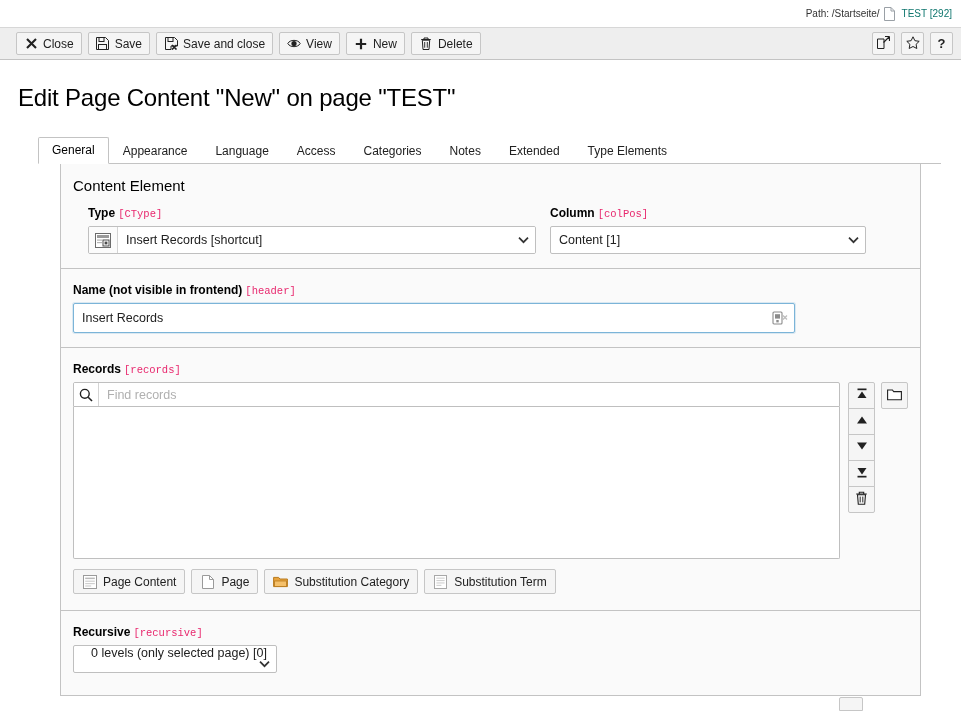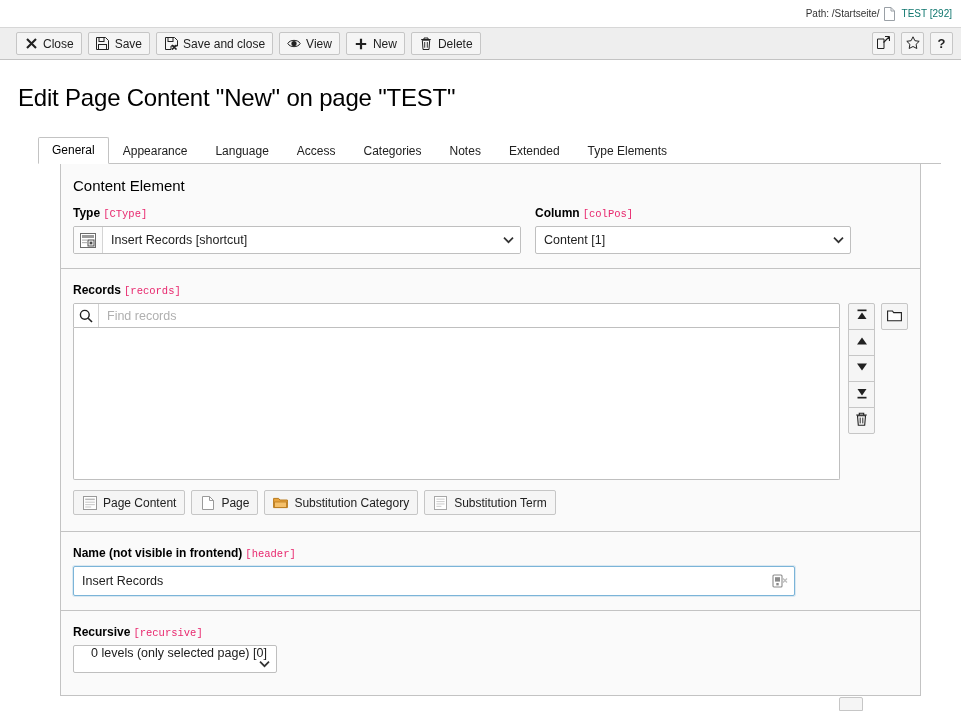--- a/index.html
+++ b/index.html
@@ -155,21 +155,21 @@
   }
   .fkey {
     font-family: "Liberation Mono", monospace;
     font-weight: normal;
     font-size: 10.5px;
     color: #e8286e;
     margin-left: 3px;
   }
 
   .row2 { display: flex; gap: 0; }
-  .col-type { width: 462px; padding-right: 14px; }
+  .col-type { width: 462px; padding-right: 14px; margin-left: 15px; }
   .col-colpos { width: 316px; }
 
   
   .selwrap {
     display: flex;
     height: 28px;
     border: 1px solid #bfbfbf;
     background: #fff;
     border-radius: 2px;
     overflow: hidden;
@@ -503,20 +503,37 @@
             <span class="caret">
               <svg width="11" height="8" viewBox="0 0 11 8">
                   <path d="M1 1.6 L5.5 6.2 L10 1.6" fill="none" stroke="#333" stroke-width="1.7"></path>
                 </svg>
             </span>
           </div>
         </div>
       </div>
     </div>
 
+    <div class="fieldgroup" style="padding-top:14px;">
+      <span class="flabel">
+        <span>Name (not visible in frontend)</span><span class="fkey">[header]</span>
+      </span>
+      <div class="textfield">
+        <span class="val">Insert Records</span>
+        <span class="reset-ic">
+          <svg width="16" height="15" viewBox="0 0 16 15">
+            <rect x="1" y="1" width="9" height="12" rx="1" fill="#fff" stroke="#8b8b8b" stroke-width="1.1"></rect>
+            <rect x="3" y="3.2" width="5" height="4.4" fill="#8b8b8b"></rect>
+            <rect x="4.3" y="9" width="2.4" height="2.4" fill="#8b8b8b"></rect>
+            <path d="M11 4.5 L15 8.5 M15 4.5 L11 8.5" stroke="#bdbdbd" stroke-width="1.3"></path>
+          </svg>
+        </span>
+      </div>
+    </div>
+
     <div class="fieldgroup" style="padding-top:14px;padding-bottom:16px;">
       <span class="flabel">
         <span>Records</span><span class="fkey">[records]</span>
       </span>
 
       <div class="rec-area">
         <div class="rec-left">
           <div class="searchbox">
             <div class="search-ic">
               <svg width="14" height="14" viewBox="0 0 14 14">
@@ -624,37 +641,20 @@
               <rect x="2.4" y="5" width="8.2" height="1.1" fill="#d0d0d0"></rect>
               <rect x="2.4" y="7.4" width="8.2" height="1.1" fill="#d0d0d0"></rect>
               <rect x="2.4" y="9.8" width="5" height="1.1" fill="#d0d0d0"></rect>
             </svg>
           </span>
           <span>Substitution Term</span>
         </div>
       </div>
     </div>
 
-    <div class="fieldgroup" style="padding-top:14px;">
-      <span class="flabel">
-        <span>Name (not visible in frontend)</span><span class="fkey">[header]</span>
-      </span>
-      <div class="textfield">
-        <span class="val">Insert Records</span>
-        <span class="reset-ic">
-          <svg width="16" height="15" viewBox="0 0 16 15">
-            <rect x="1" y="1" width="9" height="12" rx="1" fill="#fff" stroke="#8b8b8b" stroke-width="1.1"></rect>
-            <rect x="3" y="3.2" width="5" height="4.4" fill="#8b8b8b"></rect>
-            <rect x="4.3" y="9" width="2.4" height="2.4" fill="#8b8b8b"></rect>
-            <path d="M11 4.5 L15 8.5 M15 4.5 L11 8.5" stroke="#bdbdbd" stroke-width="1.3"></path>
-          </svg>
-        </span>
-      </div>
-    </div>
-
     <div class="fieldgroup last" style="padding-top:14px;padding-bottom:22px;border-bottom:none;">
       <span class="flabel">
         <span>Recursive</span><span class="fkey">[recursive]</span>
       </span>
       <div class="plainsel recursive-sel">
         <span>0 levels (only selected page) [0]</span>
         <span class="caret">
           <svg width="11" height="8" viewBox="0 0 11 8">
               <path d="M1 1.6 L5.5 6.2 L10 1.6" fill="none" stroke="#333" stroke-width="1.7"></path>
             </svg>

